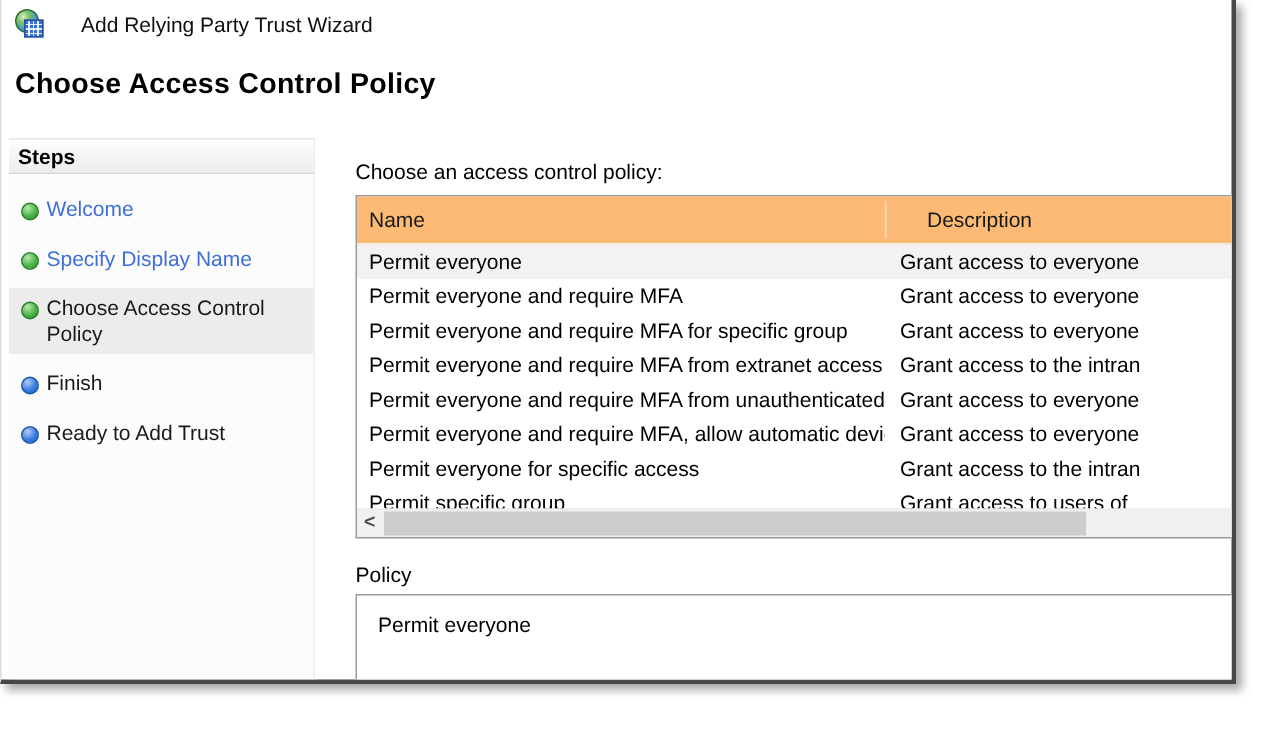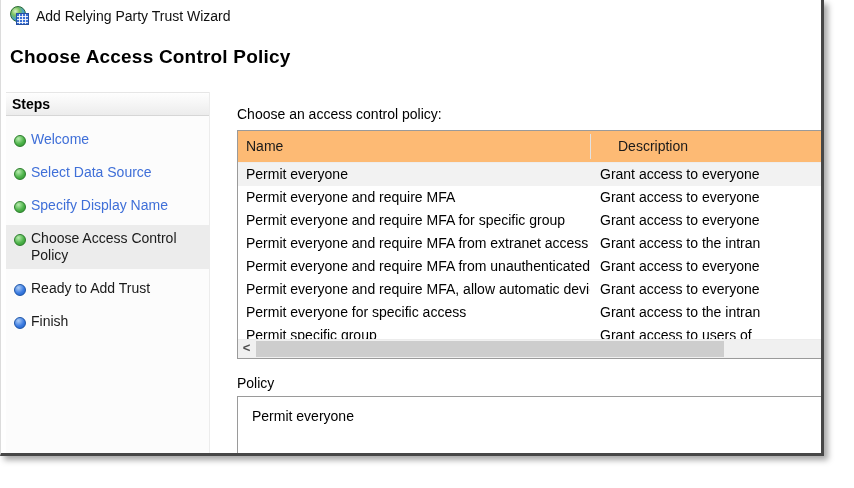--- a/index.html
+++ b/index.html
@@ -9,21 +9,21 @@
     -webkit-font-smoothing:antialiased;
   }
   .window {
     position:absolute; left:0; top:0; width:820px; height:453px; background:#fff;
     border-left:1px solid #dcdcdc;
     border-right:3px solid #474747; border-bottom:3px solid #474747;
     box-shadow:4px 4px 6px rgba(0,0,0,0.35);
     overflow:hidden;
   }
   
-  .titlebar { position:absolute; top:6px; left:9px; display:flex; align-items:center; gap:7px; }
+  .titlebar { position:absolute; top:6px; left:9px; display:flex; align-items:center; gap:25px; }
   .app-icon { position:relative; width:19px; height:19px; flex:none; }
   .app-icon .globe {
     position:absolute; left:0; top:0; width:14px; height:14px; border-radius:50%;
     background:radial-gradient(circle at 32% 30%, #d8f0c8 0%, #7cc25e 30%, #3f9ad8 62%, #1d5c9e 100%);
     border:1px solid #2b6a34;
   }
   .app-icon .building {
     position:absolute; right:0; bottom:0; width:11px; height:10px;
     background:#3a6fd4; border:1px solid #27509e;
     background-image:
@@ -84,25 +84,24 @@
     </span>
     <span class="title-text">Add Relying Party Trust Wizard</span>
   </div>
 
   <div class="heading">Choose Access Control Policy</div>
 
   <aside class="sidebar">
     <div class="steps-header">Steps</div>
     <div class="steps-list">
         <div class="step completed"><span class="bullet"></span><span class="step-label">Welcome</span></div>
-        <div class="step completed"><span class="bullet"></span><span class="step-label">Select Data Source</span></div>
         <div class="step completed"><span class="bullet"></span><span class="step-label">Specify Display Name</span></div>
         <div class="step current"><span class="bullet"></span><span class="step-label">Choose Access Control Policy</span></div>
+        <div class="step upcoming"><span class="bullet"></span><span class="step-label">Finish</span></div>
         <div class="step upcoming"><span class="bullet"></span><span class="step-label">Ready to Add Trust</span></div>
-        <div class="step upcoming"><span class="bullet"></span><span class="step-label">Finish</span></div>
       </div>
   </aside>
 
   <main class="main">
     <div class="table-label">Choose an access control policy:</div>
 
     <div class="ptable">
       <div class="thead">
         <div class="th-name">Name</div>
         <div class="th-desc">Description</div>

